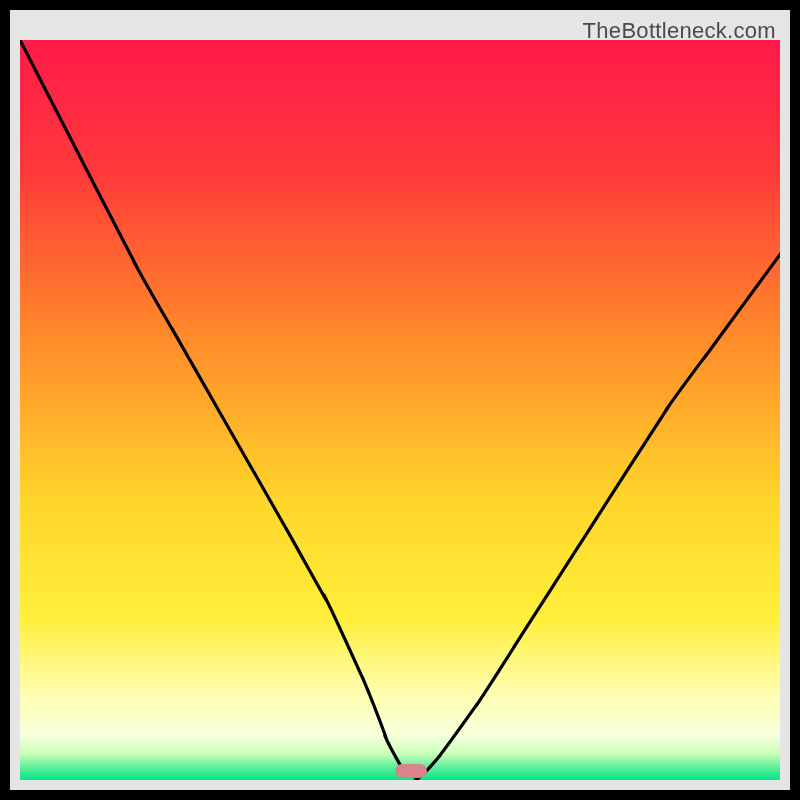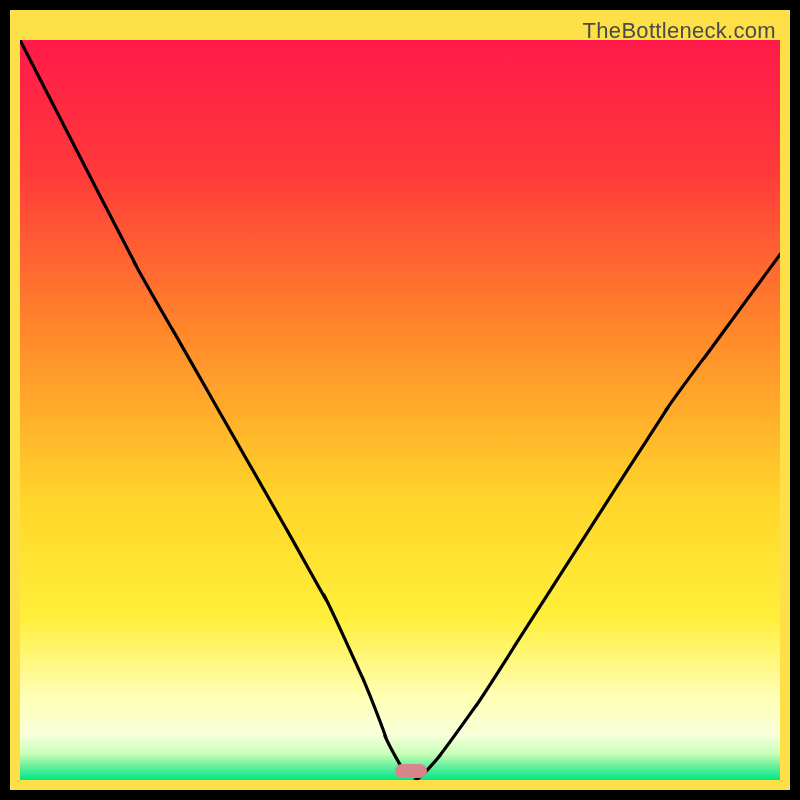--- a/index.html
+++ b/index.html
@@ -10,21 +10,21 @@
     background: #000;
     overflow: hidden;
     font-family: Arial, Helvetica, sans-serif;
   }
   .frame {
     position: absolute;
     left: 10px;
     top: 10px;
     width: 780px;
     height: 780px;
-    background: #fde047;
+    background: #e5e5e5;
   }
   .plot {
     position: absolute;
     left: 10px;
     top: 30px;
     width: 760px;
     height: 740px;
   }
   .gradient-bg {
     position: absolute;

